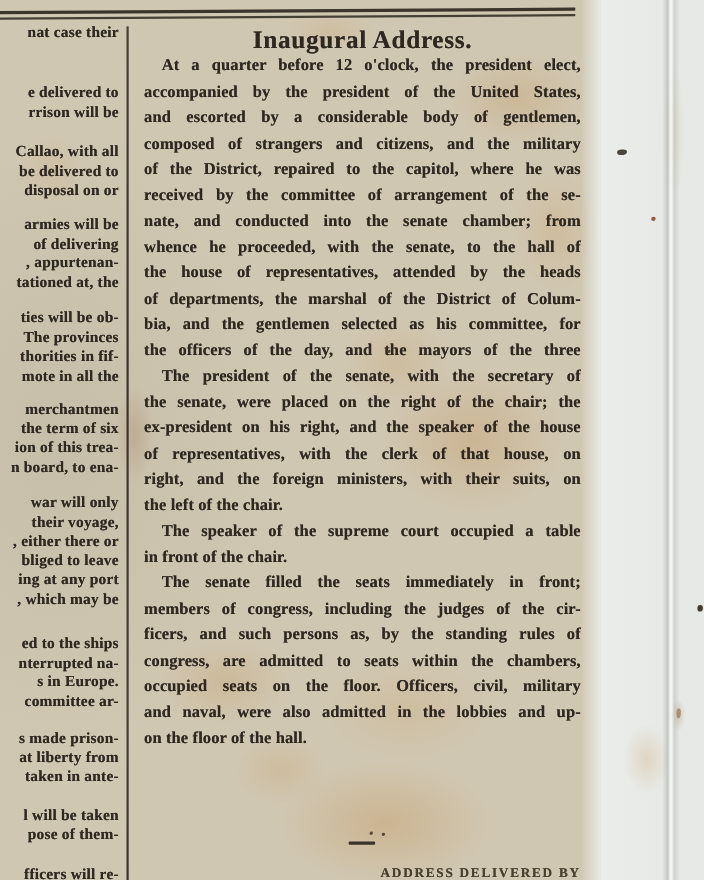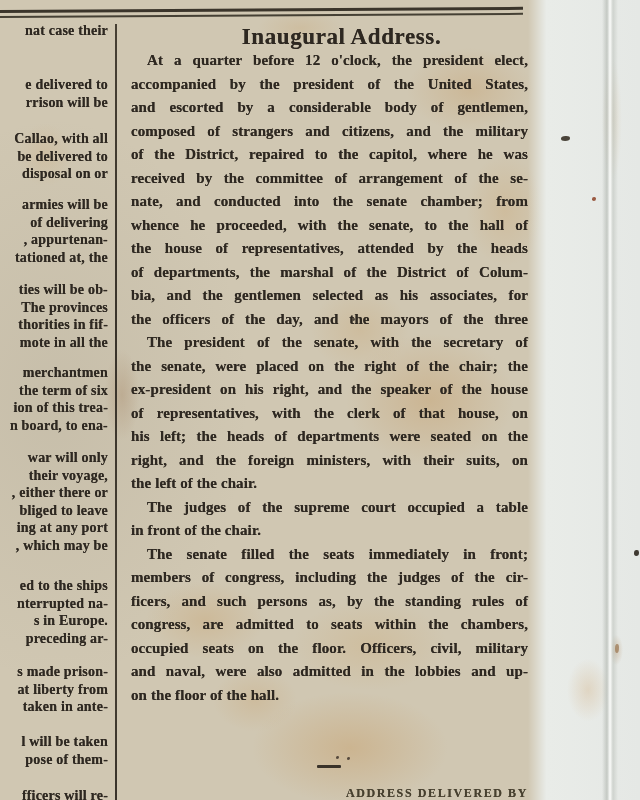--- a/index.html
+++ b/index.html
@@ -34,21 +34,21 @@
     background:linear-gradient(to bottom, #474034, #39332a 40%, #474034 80%, #39332a); }
 
   
   .left-col { position:absolute; left:0; top:0; width:112px; height:800px; }
   .lblock { position:absolute; right:4px; text-align:right; }
   .lline { white-space:nowrap; font-weight:bold; font-size:14px; line-height:17.5px;
            letter-spacing:0.2px; }
 
   
   .main-col { position:absolute; left:131px; top:0; width:397px; height:800px; }
-  .title { position:absolute; top:24px; left:12px; width:100%; text-align:center;
+  .title { position:absolute; top:24px; left:0; width:100%; text-align:center;
            font-size:23px; font-weight:bold; letter-spacing:0.6px; }
   .body-lines { position:absolute; top:52px; left:0; width:100%; }
   .bline { height:23.5px; font-size:15px; font-weight:bold;
            text-align:justify; text-align-last:justify; letter-spacing:0.1px; }
   .bline.indent { padding-left:16px; box-sizing:border-box; }
   .bline.end { text-align-last:left; }
 
   .dash-divider { position:absolute; top:765px; left:186px; width:24px; height:3px;
                   background:#3a332a; border-radius:1px; }
   .footer-heading { position:absolute; top:786px; left:0; width:100%; text-align:right;
@@ -124,21 +124,21 @@
       <div class="lline">their voyage,</div>
       <div class="lline">, either there or</div>
       <div class="lline">bliged to leave</div>
       <div class="lline">ing at any port</div>
       <div class="lline">, which may be</div>
     </div>
     <div class="lblock" style="top:577px">
       <div class="lline">ed to the ships</div>
       <div class="lline">nterrupted na-</div>
       <div class="lline">s in Europe.</div>
-      <div class="lline">preceding ar-</div>
+      <div class="lline">committee ar-</div>
     </div>
     <div class="lblock" style="top:663px">
       <div class="lline">s made prison-</div>
       <div class="lline">at liberty from</div>
       <div class="lline">taken in ante-</div>
     </div>
     <div class="lblock" style="top:733px">
       <div class="lline">l will be taken</div>
       <div class="lline">pose of them-</div>
     </div>
@@ -153,30 +153,29 @@
       <div class="bline indent">At a quarter before 12 o'clock, the president elect,</div>
       <div class="bline">accompanied by the president of the United States,</div>
       <div class="bline">and escorted by a considerable body of gentlemen,</div>
       <div class="bline">composed of strangers and citizens, and the military</div>
       <div class="bline">of the District, repaired to the capitol, where he was</div>
       <div class="bline">received by the committee of arrangement of the se-</div>
       <div class="bline">nate, and conducted into the senate chamber; from</div>
       <div class="bline">whence he proceeded, with the senate, to the hall of</div>
       <div class="bline">the house of representatives, attended by the heads</div>
       <div class="bline">of departments, the marshal of the District of Colum-</div>
-      <div class="bline">bia, and the gentlemen selected as his associates, for</div>
+      <div class="bline">bia, and the gentlemen selected as his committee, for</div>
       <div class="bline">the officers of the day, and the mayors of the three</div>
       <div class="bline indent">The president of the senate, with the secretary of</div>
       <div class="bline">the senate, were placed on the right of the chair; the</div>
       <div class="bline">ex-president on his right, and the speaker of the house</div>
       <div class="bline">of representatives, with the clerk of that house, on</div>
-      <div class="bline">his left; the heads of departments were seated on the</div>
       <div class="bline">right, and the foreign ministers, with their suits, on</div>
       <div class="bline end">the left of the chair.</div>
-      <div class="bline indent">The judges of the supreme court occupied a table</div>
+      <div class="bline indent">The speaker of the supreme court occupied a table</div>
       <div class="bline end">in front of the chair.</div>
       <div class="bline indent">The senate filled the seats immediately in front;</div>
       <div class="bline">members of congress, including the judges of the cir-</div>
       <div class="bline">ficers, and such persons as, by the standing rules of</div>
       <div class="bline">congress, are admitted to seats within the chambers,</div>
       <div class="bline">occupied seats on the floor.  Officers, civil, military</div>
       <div class="bline">and naval, were also admitted in the lobbies and up-</div>
       <div class="bline end">on the floor of the hall.</div>
     </div>
     <div class="dash-divider"></div>

